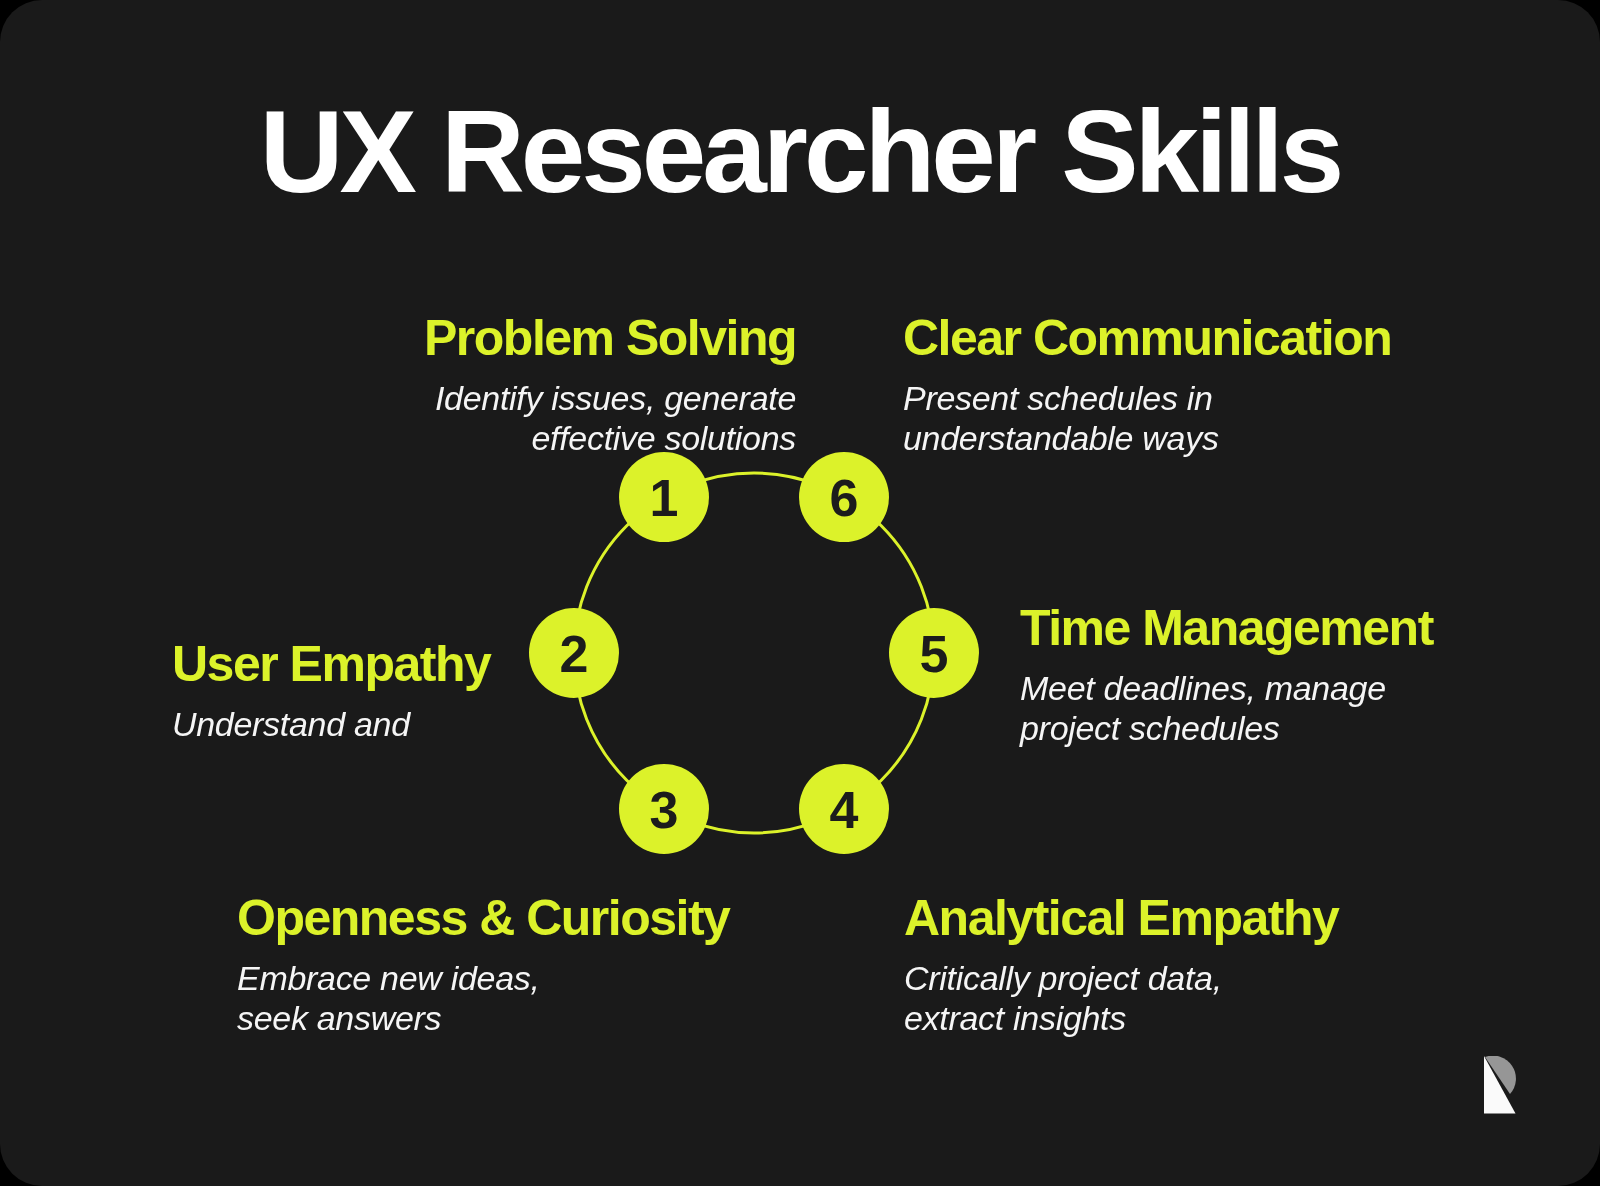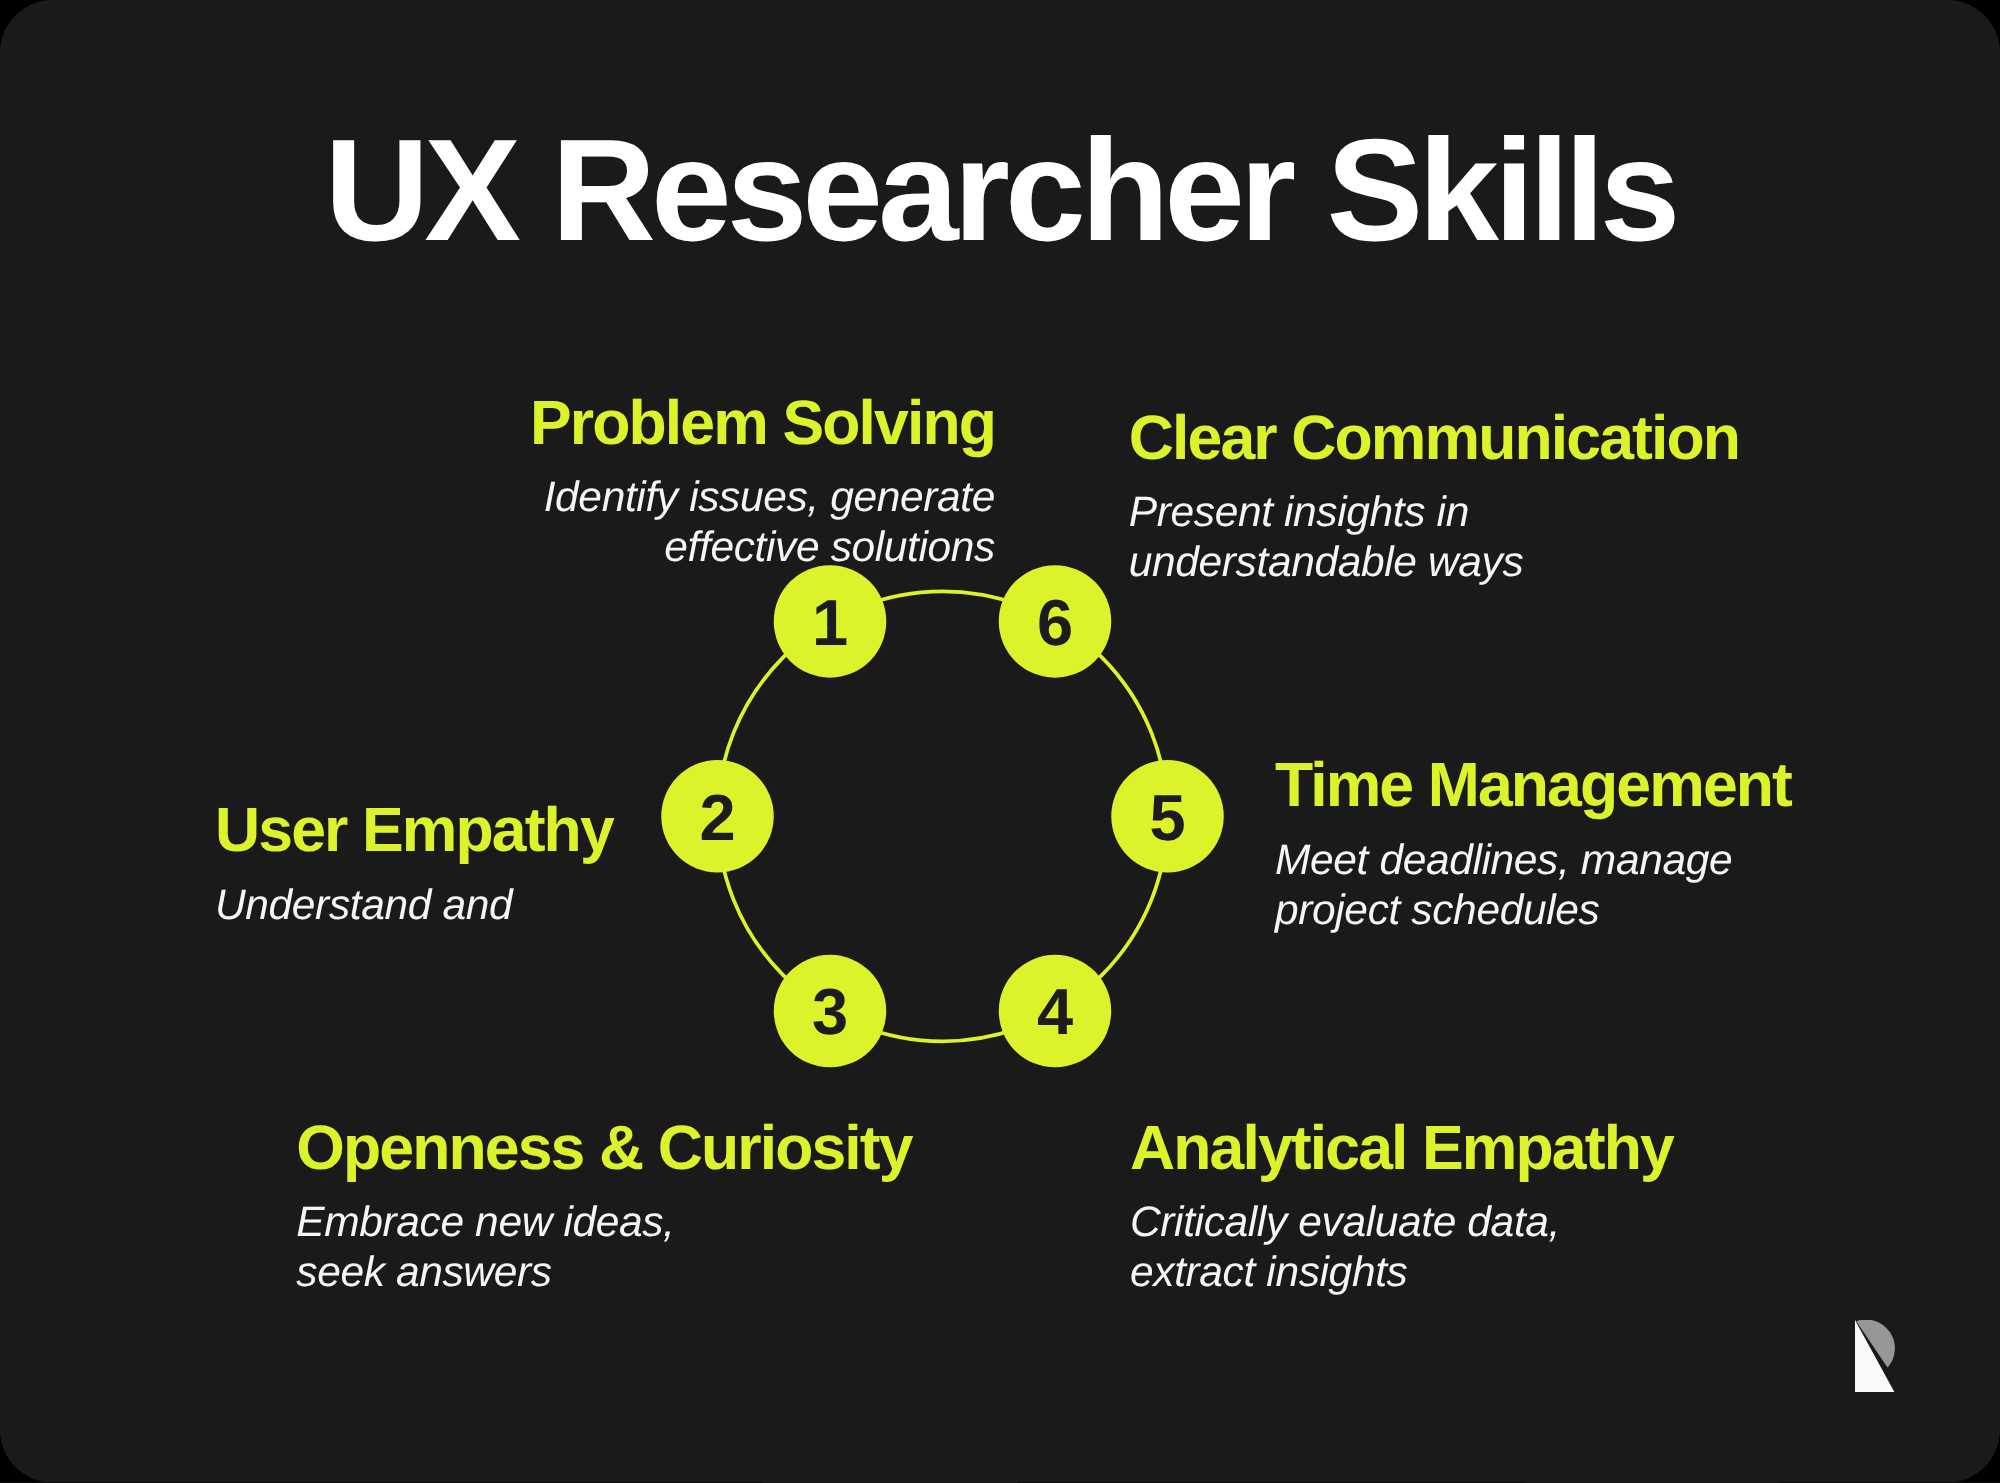--- a/index.html
+++ b/index.html
@@ -50,21 +50,21 @@
   .skill .skill-desc{
     margin:0;
     font-size:34px;
     font-weight:400;
     letter-spacing:-0.3px;
     line-height:40px;
     color:var(--body-color);
     font-style:italic;
   }
   .pos-tl{left:236px;top:308px;text-align:right;}
-  .pos-tr{left:903px;top:320px;}
+  .pos-tr{left:903px;top:308px;}
   .pos-ml{left:172px;top:634px;}
   .pos-mr{left:1020px;top:598px;}
   .pos-bl{left:237px;top:888px;}
   .pos-br{left:904px;top:888px;}
 
   .diagram{
     position:absolute;
     left:524px;top:423px;
     width:460px;height:460px;
   }
@@ -87,21 +87,21 @@
   <h1 class="title">UX Researcher Skills</h1>
 
   <div class="skill pos-tl">
     <h2 class="skill-heading">Problem Solving</h2>
     <p class="skill-desc"><span>Identify issues, generate</span><br>
     <span>effective solutions</span></p>
   </div>
 
   <div class="skill pos-tr">
     <h2 class="skill-heading">Clear Communication</h2>
-    <p class="skill-desc"><span>Present insights in</span><br>
+    <p class="skill-desc"><span>Present schedules in</span><br>
     <span>understandable ways</span></p>
   </div>
 
   <div class="skill pos-ml">
     <h2 class="skill-heading">User Empathy</h2>
     <p class="skill-desc"><span>Understand and</span><br>
     </p>
   </div>
 
   <div class="skill pos-bl">
@@ -111,21 +111,21 @@
   </div>
 
   <div class="skill pos-mr">
     <h2 class="skill-heading">Time Management</h2>
     <p class="skill-desc"><span>Meet deadlines, manage</span><br>
     <span>project schedules</span></p>
   </div>
 
   <div class="skill pos-br">
     <h2 class="skill-heading">Analytical Empathy</h2>
-    <p class="skill-desc"><span>Critically evaluate data,</span><br>
+    <p class="skill-desc"><span>Critically project data,</span><br>
     <span>extract insights</span></p>
   </div>
 
   <div class="diagram">
     <svg id="cycle-svg" width="460" height="460" viewBox="-230 -230 460 460">
       <circle id="cycle-ring" r="180" fill="none" stroke-width="3" stroke="#dcf22a"></circle>
     <g>
           <circle cx="-89.99999999999996" cy="-155.88457268119896" r="45" fill="#dcf22a"></circle>
           <text x="-89.99999999999996" y="-155.88457268119896" text-anchor="middle" dy="0.36em" class="node-number" fill="#1c1c1c">1</text>
         </g>

